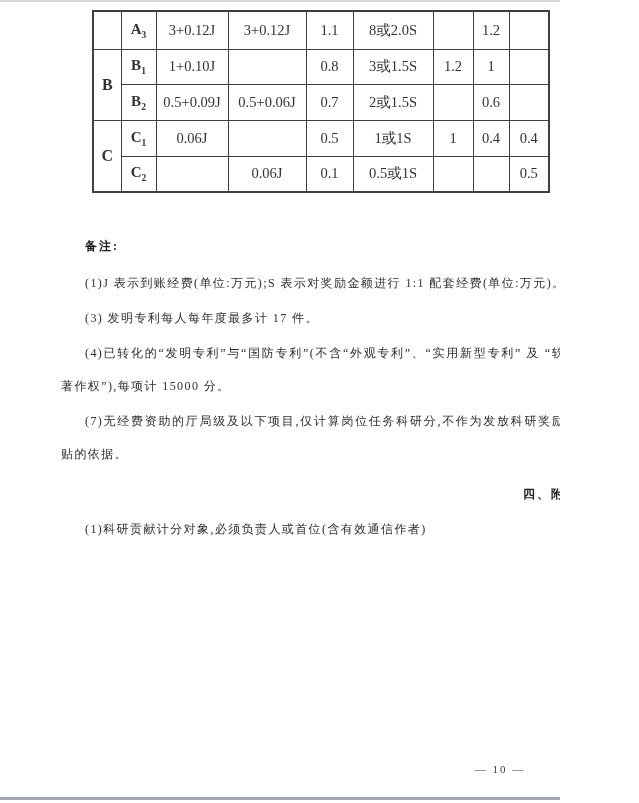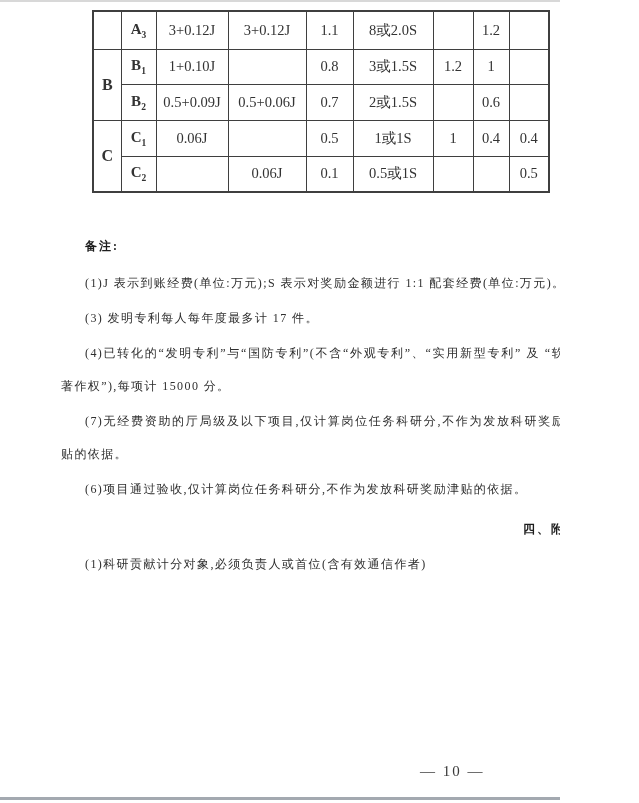--- a/index.html
+++ b/index.html
@@ -71,21 +71,22 @@
     text-indent: 2em;
     letter-spacing: 2px;
     margin-top: 7px;
     text-align: right;
   }
   .page-number {
     position: absolute;
     top: 763px;
     left: 420px;
     width: 160px;
-    font-size: 15px;
+    text-align: center;
+    font-size: 11px;
     letter-spacing: 2px;
     color: #3a3a3a;
   }
 </style>
 </head>
 <body>
 
 <div class="page">
 
   <div class="rule-top"></div>
@@ -158,21 +159,20 @@
     </tr>
   </tbody>
     </table>
 
   <div class="notes">
     <p class="note-heading">备注:</p>
     <p class="note-para">(1)J 表示到账经费(单位:万元);S 表示对奖励金额进行 1:1 配套经费(单位:万元)。</p>
     <p class="note-para">(3) 发明专利每人每年度最多计 17 件。</p>
     <p class="note-para">(4)已转化的“发明专利”与“国防专利”(不含“外观专利”、“实用新型专利” 及 “软件著作权”),每项计 15000 分。</p>
     <p class="note-para">(7)无经费资助的厅局级及以下项目,仅计算岗位任务科研分,不作为发放科研奖励津贴的依据。</p>
-    <p class="note-para">(6)项目通过验收,仅计算岗位任务科研分,不作为发放科研奖励津贴的依据。</p>
     <p class="section-heading">四、附则</p>
     <p class="note-para">(1)科研贡献计分对象,必须负责人或首位(含有效通信作者)</p>
   </div>
 
   <div class="page-number">— 10 —</div>
 
   <div class="rule-bottom"></div>
 
 </div>
 

